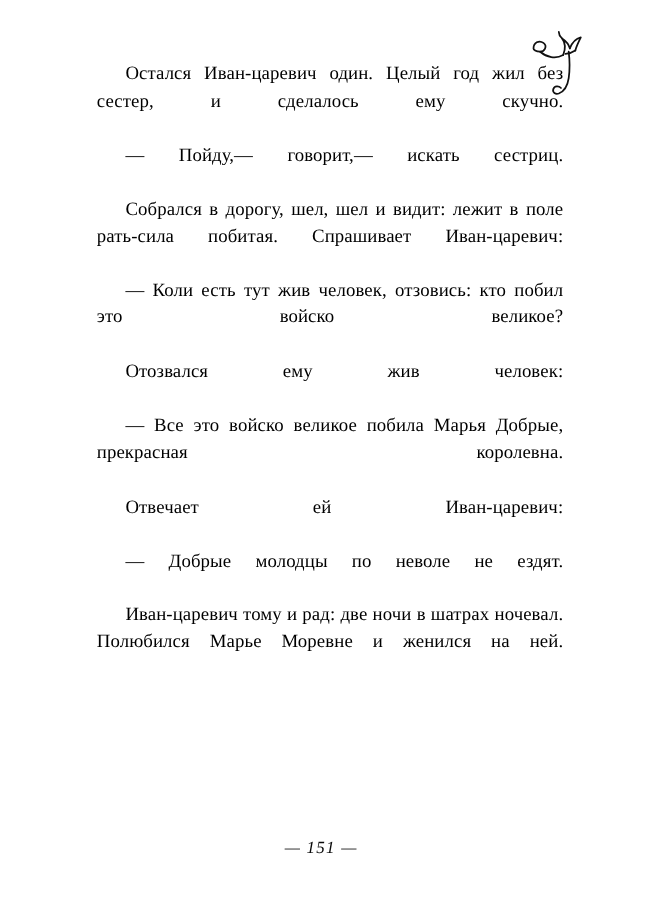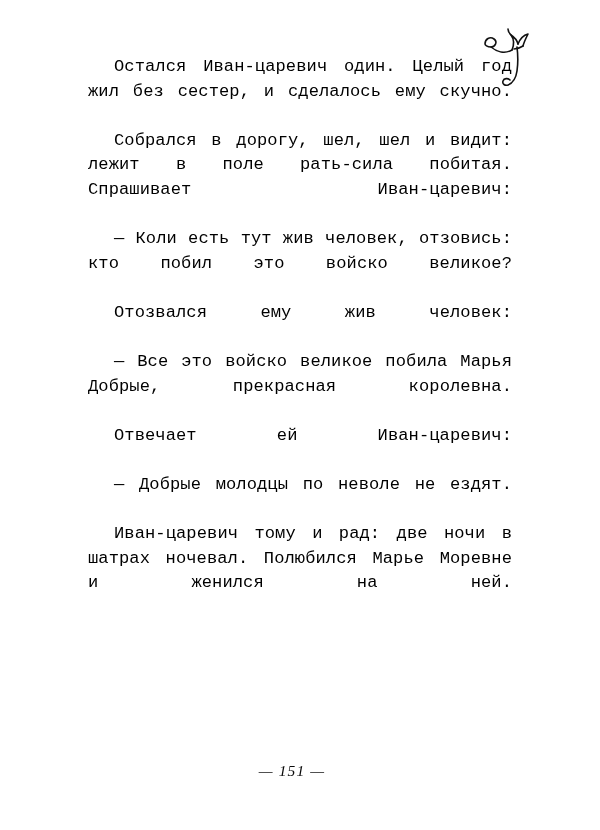--- a/index.html
+++ b/index.html
@@ -48,21 +48,20 @@
     margin: 0;
     padding: 0;
     text-indent: 26px;
     text-align: justify;
     text-justify: inter-word;
     font-size: 17.1px;
     line-height: 24.6px;
     letter-spacing: 0.08px;
     word-spacing: 0.2px;
     hyphens: none;
-    font-family: Liberation Mono, monospace;
   }
 
   
   p.para::after {
     content: "";
     display: inline-block;
     width: 100%;
   }
 
   .footer {
@@ -91,20 +90,21 @@
       <path d="M31 22 C33 17, 33 11, 30 7 C33 9, 36 12, 37 16"></path>
       <path d="M37 16 C39 11, 43 7, 47 6 C45 10, 43 14, 42 18"></path>
       <path d="M42 18 C39 20, 36 21, 33 21"></path>
       <path d="M36 19 C37 27, 37 36, 36 43 C35 50, 32 55, 27 57 C24 58, 21 56, 22 53 C23 50, 27 50, 29 52"></path>
       <path d="M30 7 C28 5, 27 3, 27 1"></path>
     </svg>
   </div>
 
   <div class="text-block">
     <p class="para">Остался Иван-царевич один. Целый год жил без сестер, и сделалось ему скучно.</p>
+    <p class="para">— Пойду,— говорит,— искать сестриц.</p>
     <p class="para">Собрался в дорогу, шел, шел и видит: лежит в поле рать-сила побитая. Спрашивает Иван-царевич:</p>
     <p class="para">— Коли есть тут жив человек, отзовись: кто побил это войско великое?</p>
     <p class="para">Отозвался ему жив человек:</p>
     <p class="para">— Все это войско великое побила Марья Добрые, прекрасная королевна.</p>
     <p class="para">Отвечает ей Иван-царевич:</p>
     <p class="para">— Добрые молодцы по неволе не ездят.</p>
     <p class="para">Иван-царевич тому и рад: две ночи в шатрах ночевал. Полюбился Марье Моревне и женился на ней.</p>
 
   </div>
 

